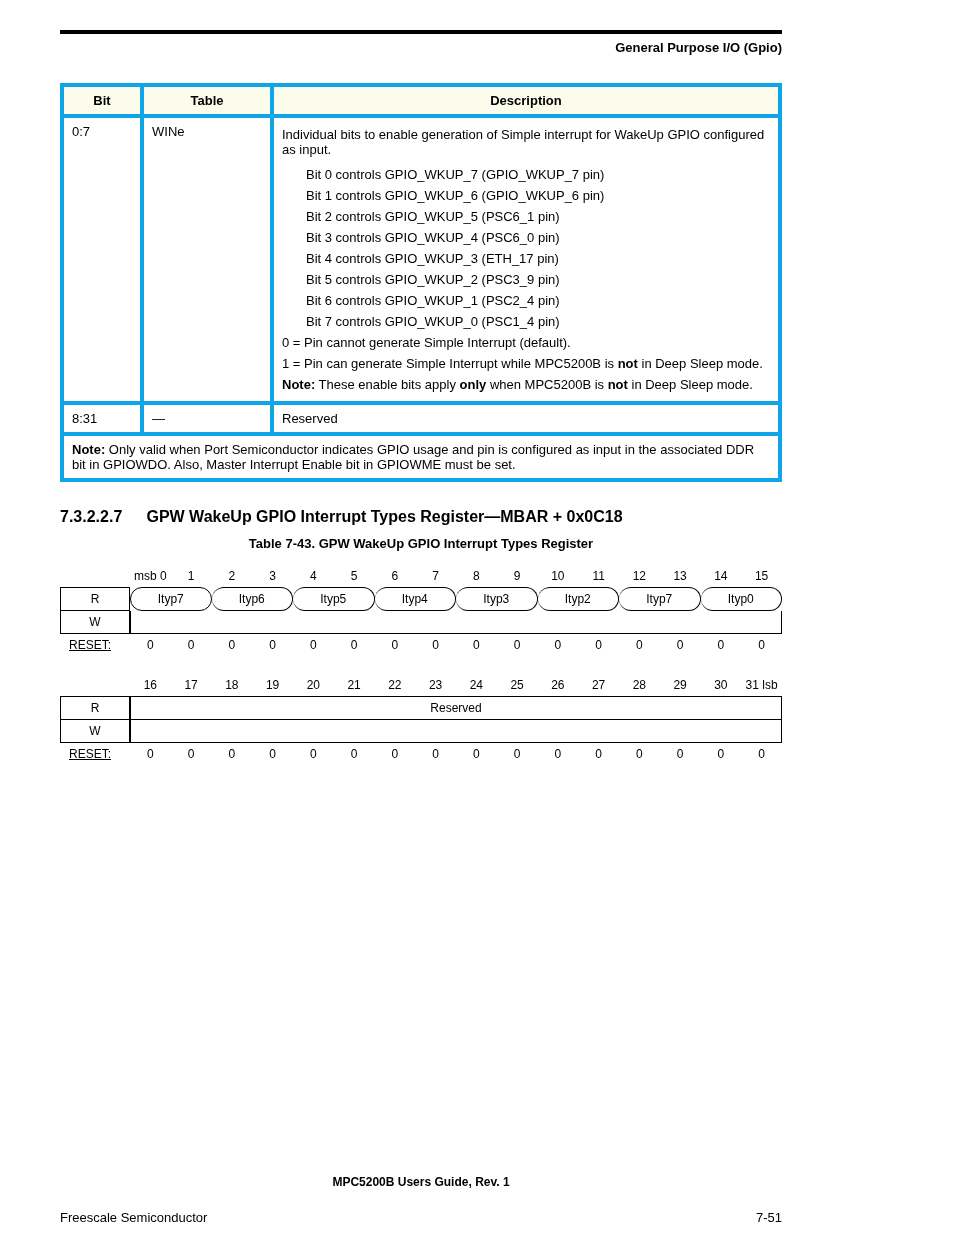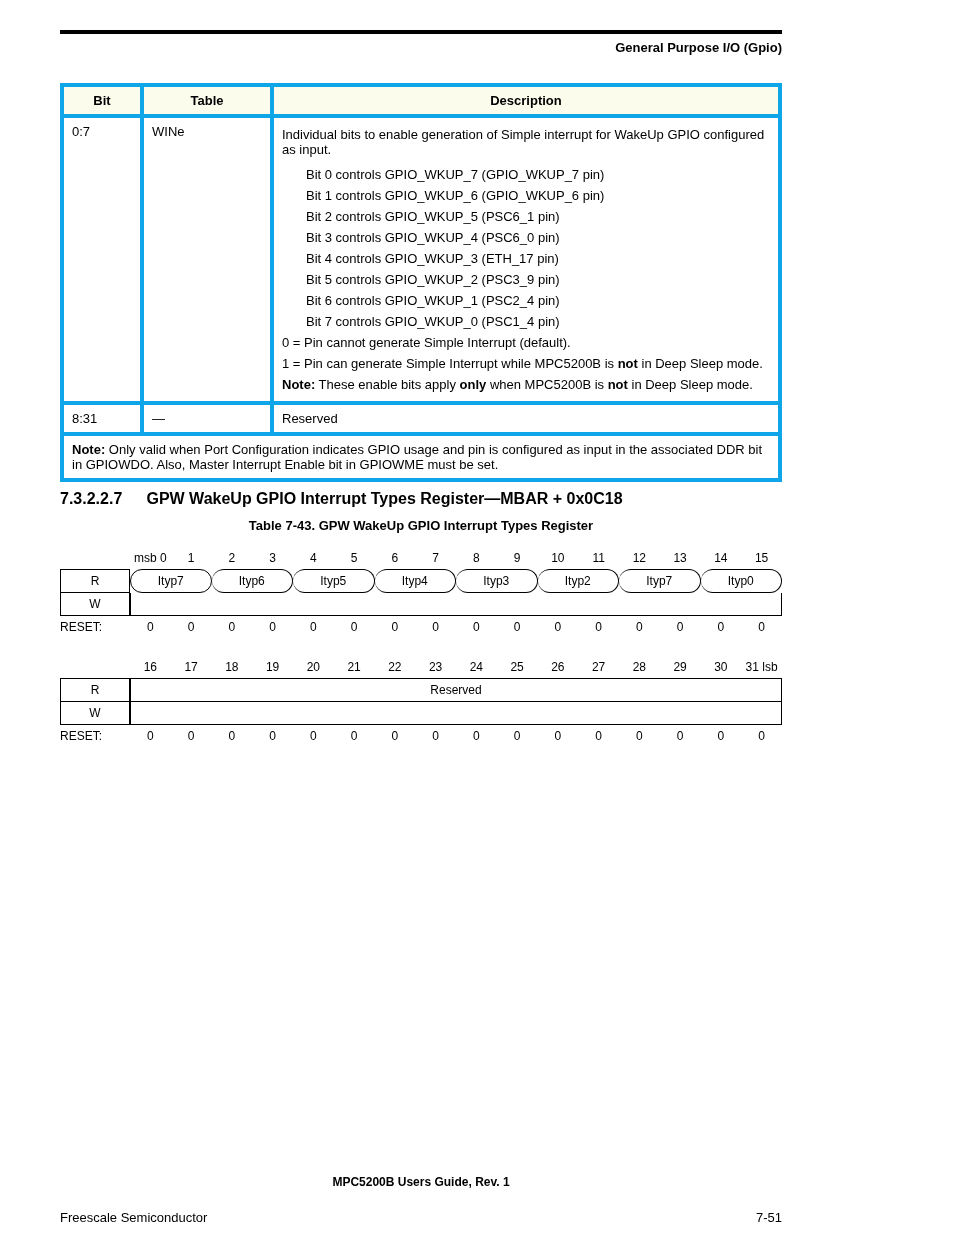--- a/index.html
+++ b/index.html
@@ -51,40 +51,40 @@
   .desc-table .name-col { width: 110px; }
   .desc-list { margin: 4px 0 0 0; padding: 0; }
   .desc-list div { padding: 3px 0 3px 24px; }
   .desc-line { padding: 3px 0; }
   .note-row td { border-top: 1px solid #000; }
   .footnote-cell { padding:6px 8px; font-size:13px; }
 
   .section-h {
     font-weight: bold;
     font-size: 16px;
-    margin: 8px 0 10px 0;
+    margin: 26px 0 10px 0;
   }
   .section-h .num { display:inline-block; width:82px; }
   .table-caption {
     text-align: center;
     font-weight: bold;
     font-size: 13px;
     margin: 6px 0 14px 0;
   }
 
   
   .reg-wrap { width: 100%; }
   .reg-bitrow {
     display: grid;
     grid-template-columns: 70px repeat(16, 1fr);
     font-size: 12px;
     align-items: center;
   }
   .reg-bitrow > div { text-align: center; padding: 4px 0; }
-  .reg-bitrow .lab { text-align: left; padding-right: 10px; }
+  .reg-bitrow .lab { text-align: center; padding-right: 10px; text-decoration: underline; }
   .reg-fieldrow {
     display: grid;
     grid-template-columns: 70px repeat(16, 1fr);
     font-size: 12px;
   }
   .reg-fieldrow .lab {
     text-align: center;
     border: 1px solid #000;
     padding: 4px 0;
     background:#fff;
@@ -159,21 +159,21 @@
           </div>
         </td>
       </tr>
       <tr>
         <td class="center">8:31</td>
         <td class="center">—</td>
         <td>Reserved</td>
       </tr>
       <tr class="note-row">
         <td colspan="3" class="footnote-cell">
-          <b>Note:</b><span>  Only valid when Port Configuration indicates GPIO usage and pin is configured as input in the associated DDR bit in GPIOWDO. Also, Master Interrupt Enable bit in GPIOWME must be set.</span>
+          <b>Note:</b><span>  Only valid when Port Semiconductor indicates GPIO usage and pin is configured as input in the associated DDR bit in GPIOWDO. Also, Master Interrupt Enable bit in GPIOWME must be set.</span>
         </td>
       </tr>
     </tbody>
   </table>
 
   <div class="section-h">
     <span class="num">7.3.2.2.7</span>
     <span>GPW WakeUp GPIO Interrupt Types Register—MBAR + 0x0C18</span>
   </div>
   <div class="table-caption">Table 7-43. GPW WakeUp GPIO Interrupt Types Register</div>

